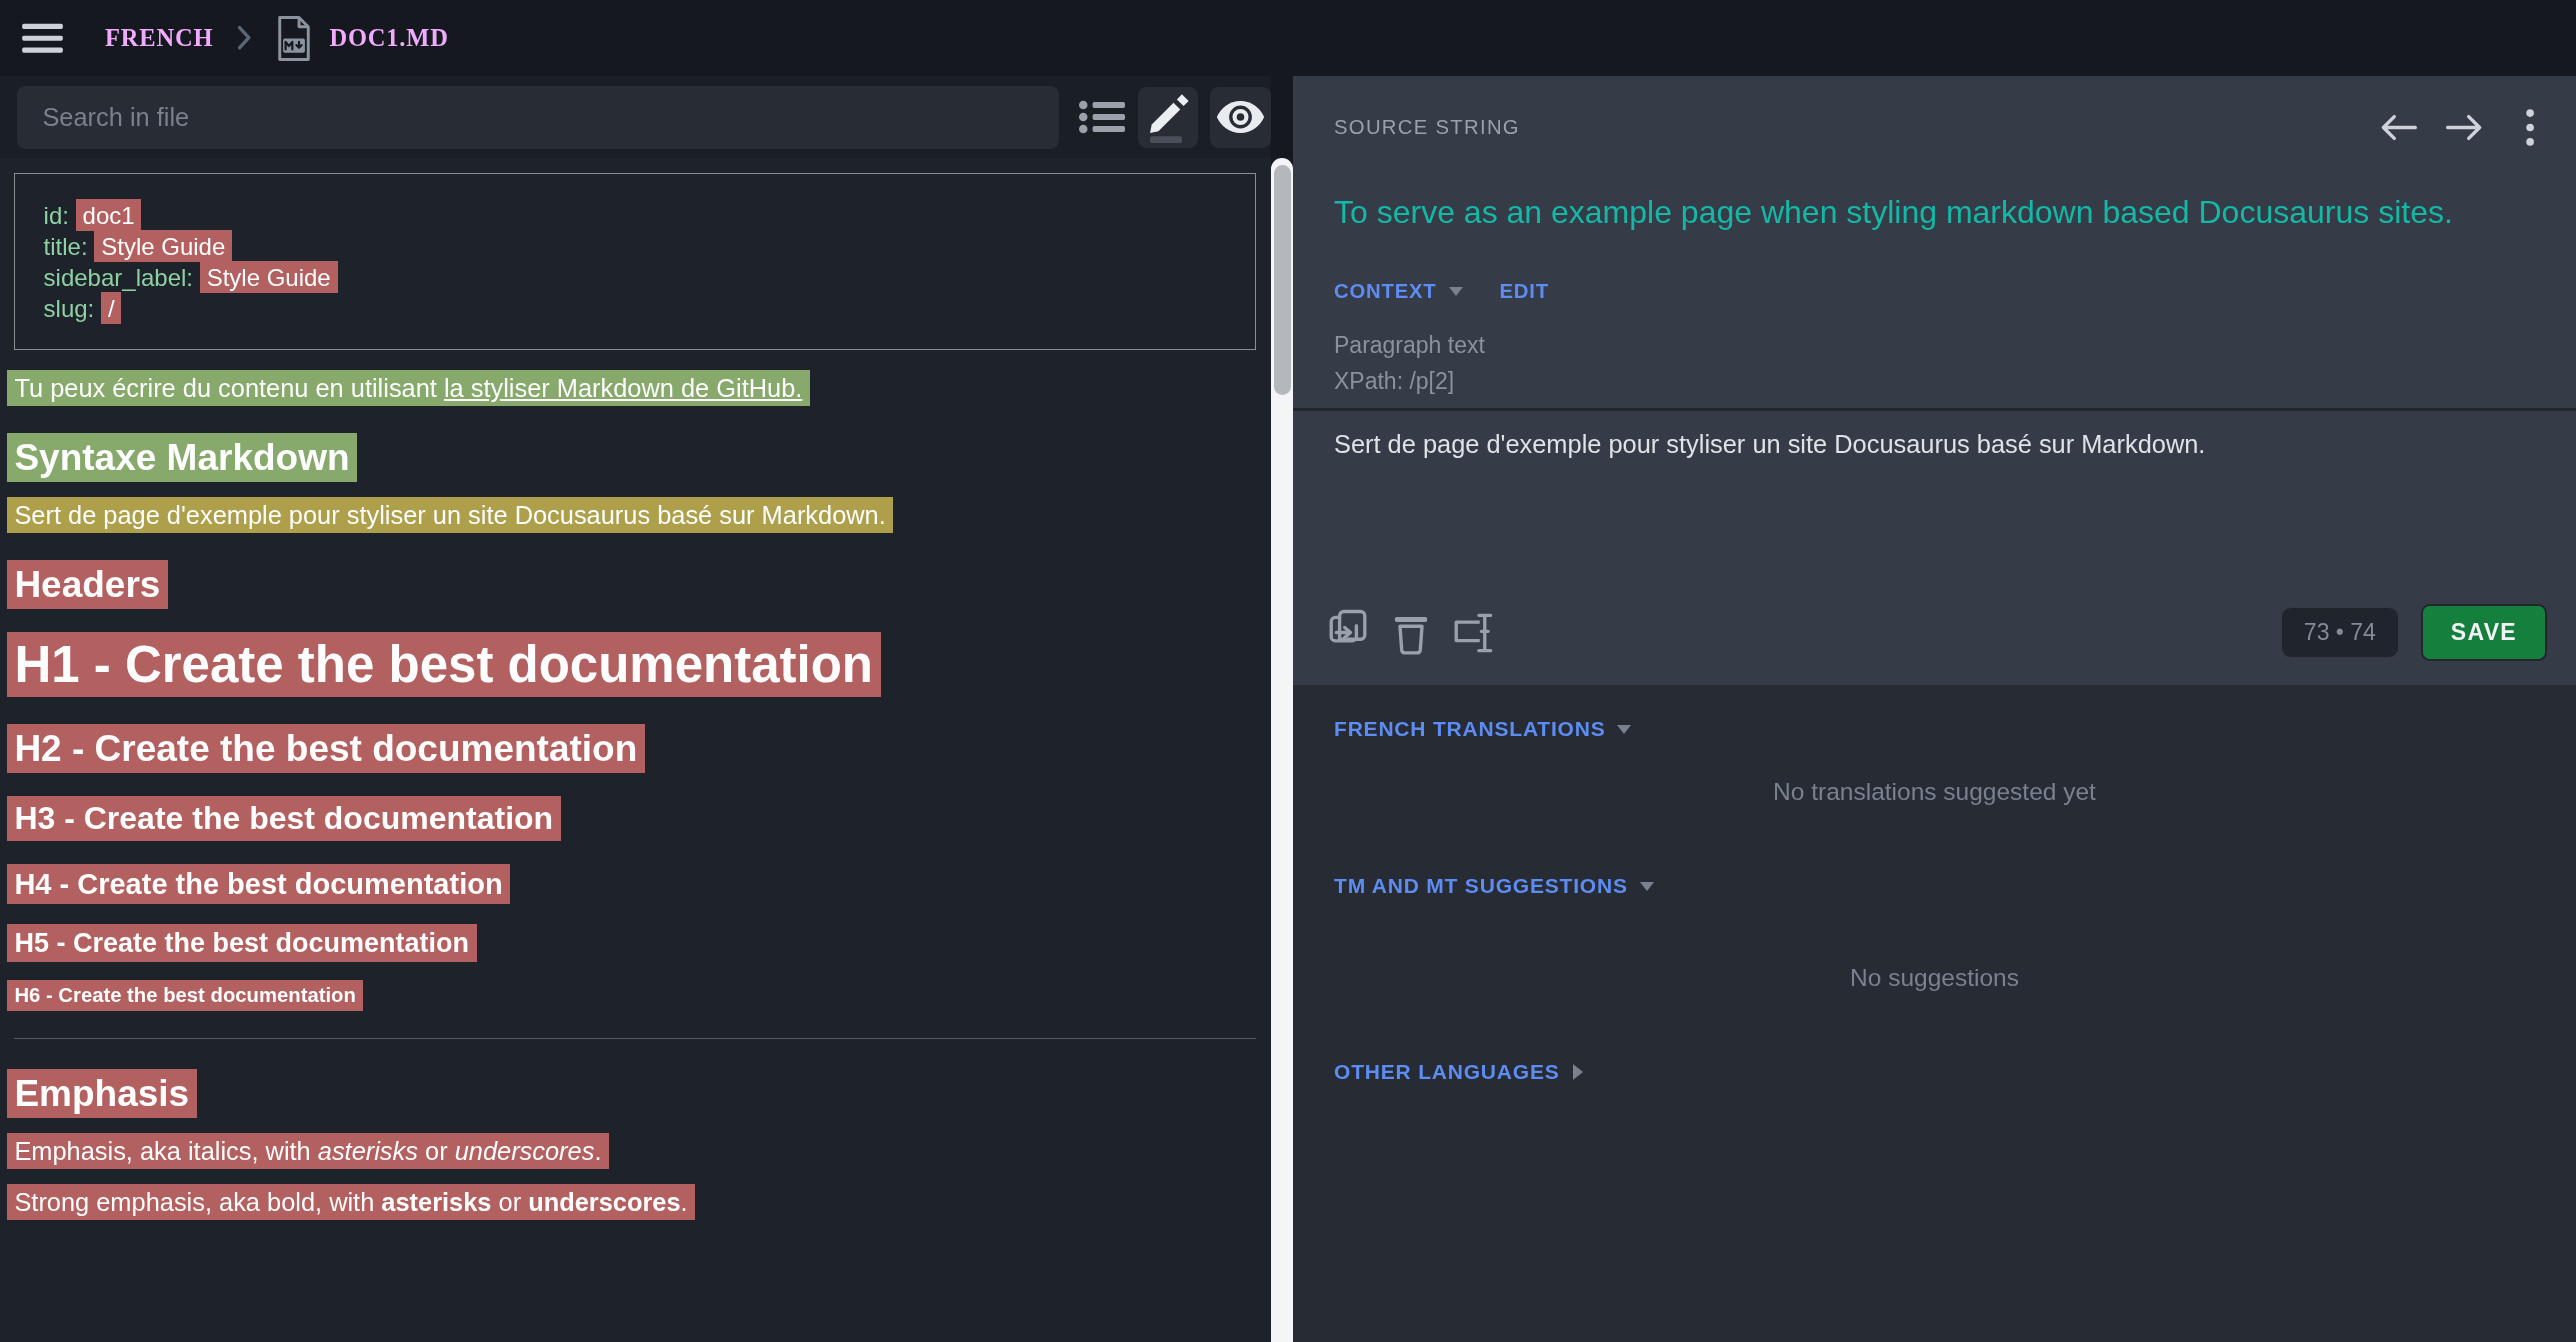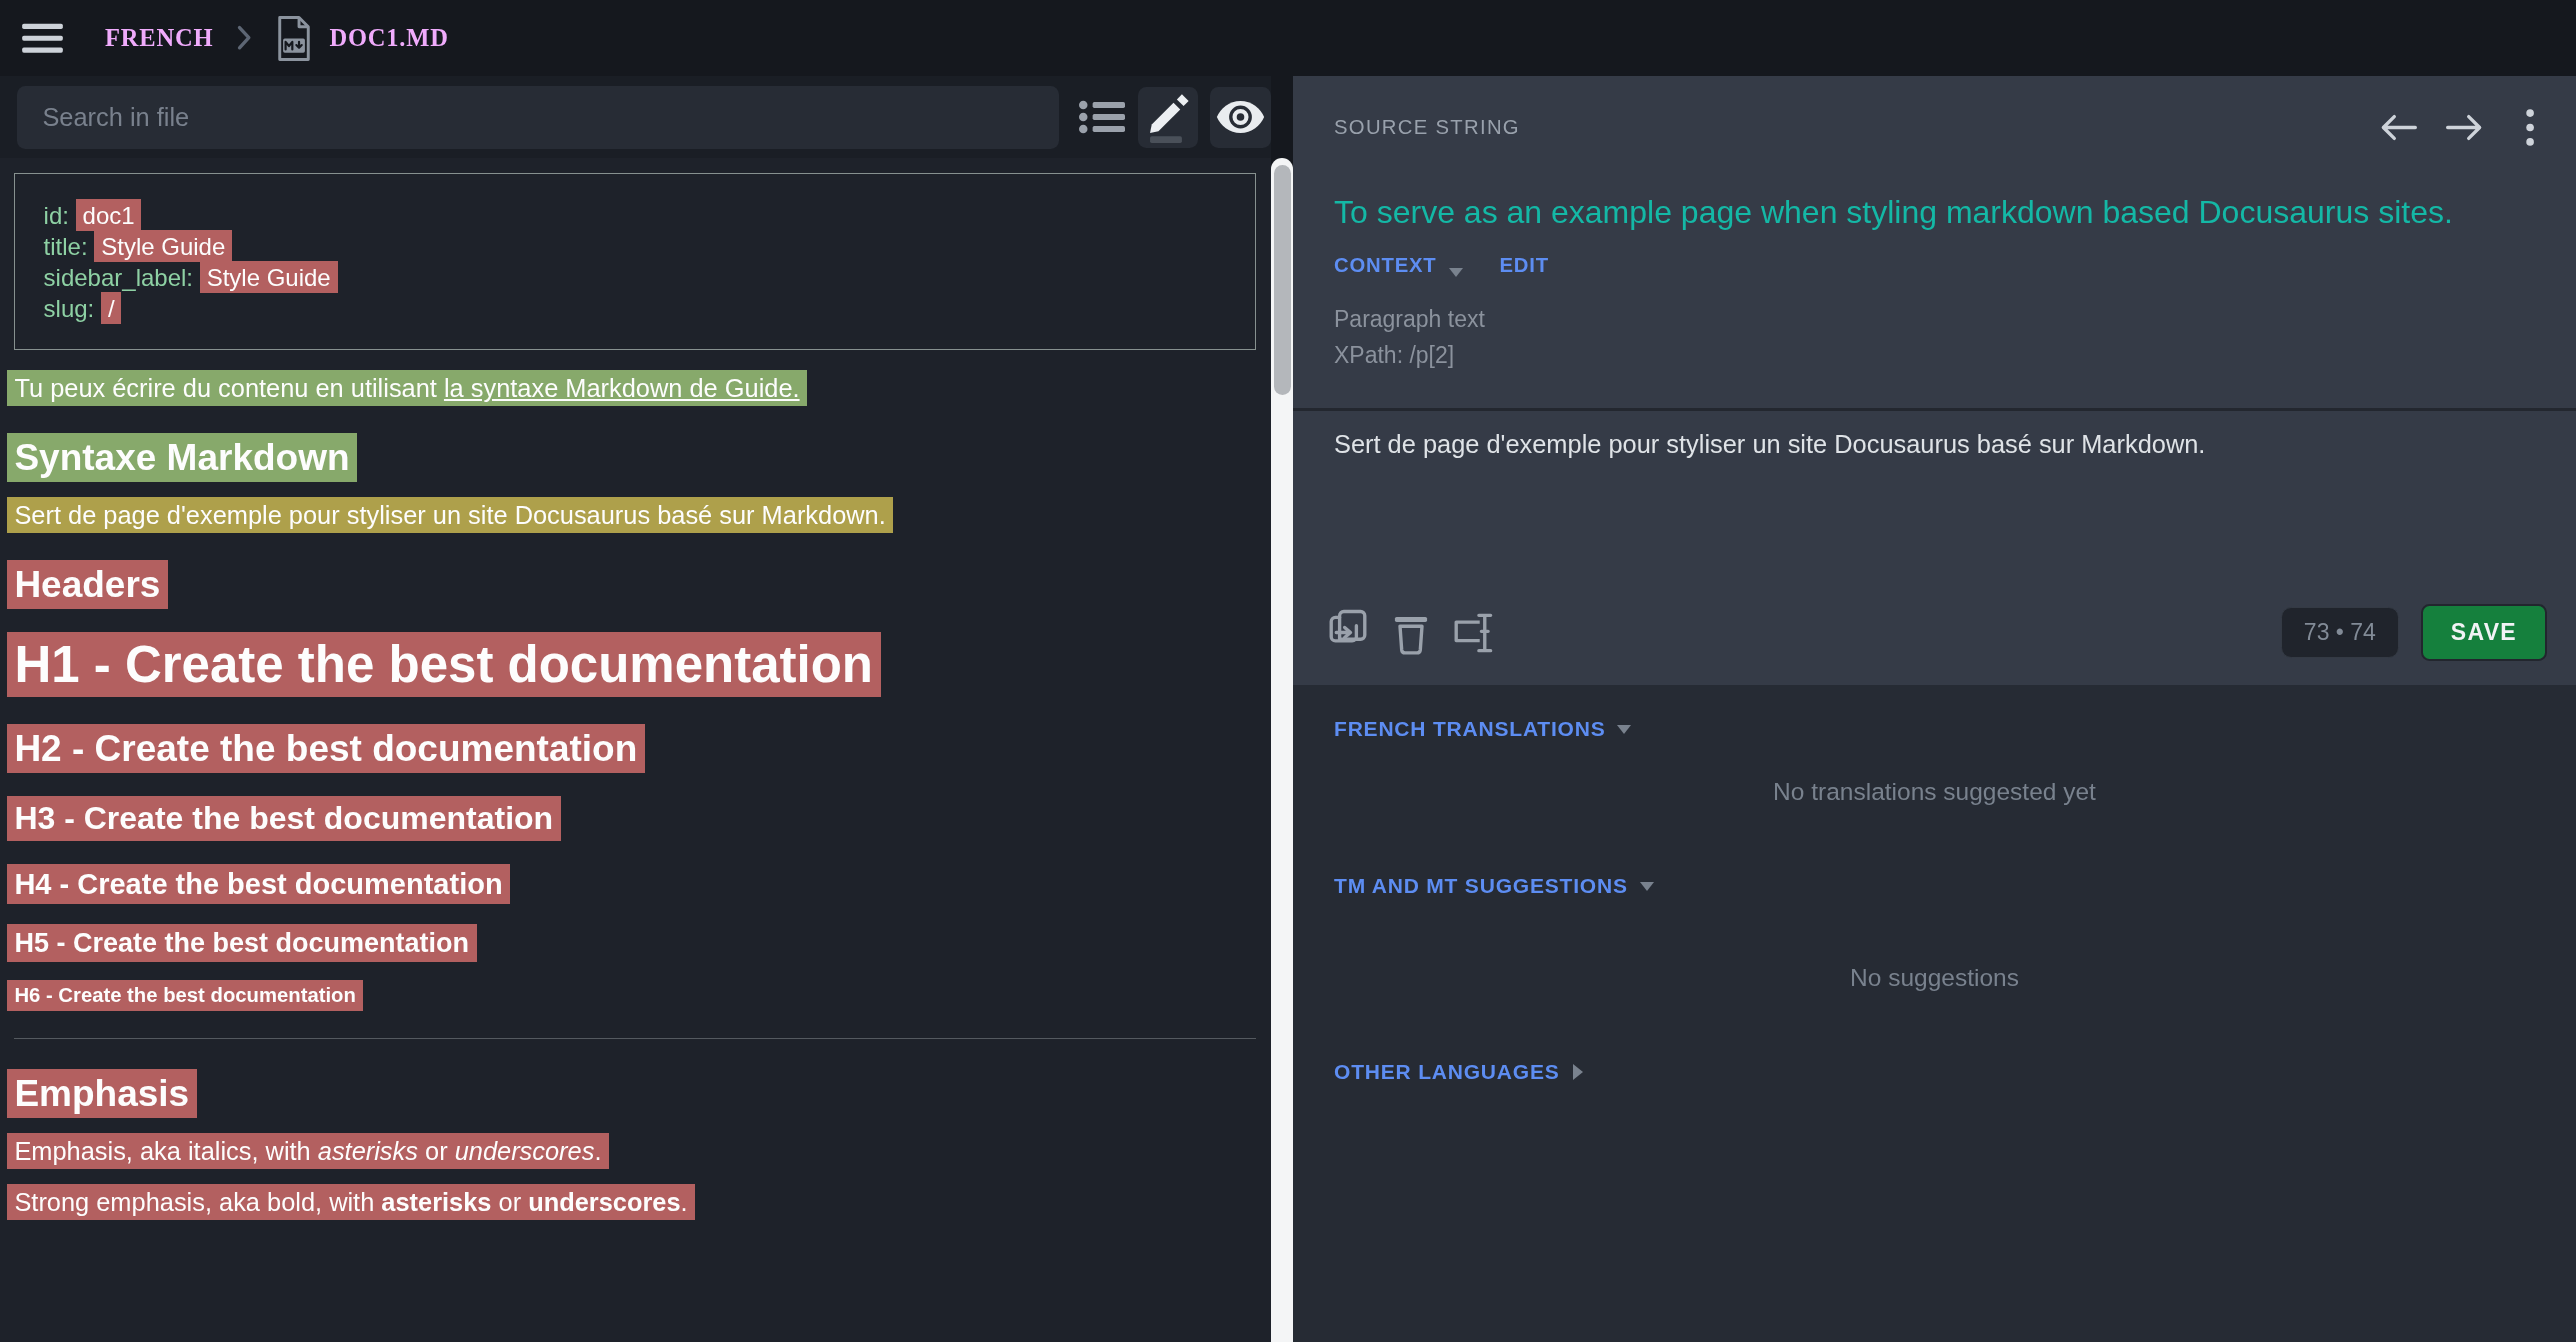--- a/index.html
+++ b/index.html
@@ -55,21 +55,21 @@
 
   
   .right { position:absolute; top:76px; left:1293px; right:0; bottom:0; background:#262b34; }
   .rp-top { position:relative; height:609px; background:#353b47; padding:0 24px 0 41px; }
   .rp-head { display:flex; align-items:center; padding-top:30.5px; }
   .rp-title { font-size:20.3px; letter-spacing:1.3px; color:#99a1ac; }
   .rp-spacer { flex:1; }
   .nav-btn { width:44px; height:41px; display:flex; align-items:center; justify-content:center;
              cursor:pointer; margin-left:22px; }
   .source-text { margin-top:46px; font-size:32px; color:#14b8a6; }
-  .context-row { margin-top:23px; display:flex; align-items:flex-end; }
+  .context-row { margin-top:49px; display:flex; align-items:center; }
   .ctx-link { font-size:20.3px; font-weight:bold; letter-spacing:0.8px; color:#5d8df2; cursor:pointer; }
   .tri-down-sm { width:0; height:0; border-left:7.6px solid transparent; border-right:7.6px solid transparent;
                  border-top:9.3px solid #79828e; margin-left:12px; }
   .edit-link { margin-left:37px; }
   .meta { margin-top:24px; color:#8b929d; font-size:23px; line-height:36px; }
   .rp-divider { position:absolute; left:0; right:0; top:332px; height:2.5px; background:#23272f; }
   .translation { position:absolute; top:354px; left:41px; right:41px; min-height:135px;
                  font-size:25.4px; color:#dfe3e7; outline:none; }
   .toolbar { position:absolute; left:30.5px; right:29px; top:521px; height:71px;
              display:flex; align-items:center; }
@@ -157,21 +157,21 @@
     </div>
 
     <div class="doc">
       <div class="fm-box">
         <div><span class="fm-key">id:</span><span class="fm-val">doc1</span></div>
         <div><span class="fm-key">title:</span><span class="fm-val">Style Guide</span></div>
         <div><span class="fm-key">sidebar_label:</span><span class="fm-val">Style Guide</span></div>
         <div><span class="fm-key">slug:</span><span class="fm-val">/</span></div>
       </div>
 
-      <p><span class="hl hl-green"><span>Tu peux écrire du contenu en utilisant </span><a class="doc-link">la syntaxe Markdown de Guide.</a></span></p>
+      <p><span class="hl hl-green"><span>Tu peux écrire du contenu en utilisant </span><a class="doc-link">la styliser Markdown de GitHub.</a></span></p>
 
       <h2><span class="hl hl-green">Syntaxe Markdown</span></h2>
 
       <p><span class="hl hl-yellow">Sert de page d'exemple pour styliser un site Docusaurus basé sur Markdown.</span></p>
 
       <h2><span class="hl hl-red">Headers</span></h2>
 
       <h1><span class="hl hl-red">H1 - Create the best documentation</span></h1>
       <h2><span class="hl hl-red">H2 - Create the best documentation</span></h2>
       <h3><span class="hl hl-red">H3 - Create the best documentation</span></h3>

